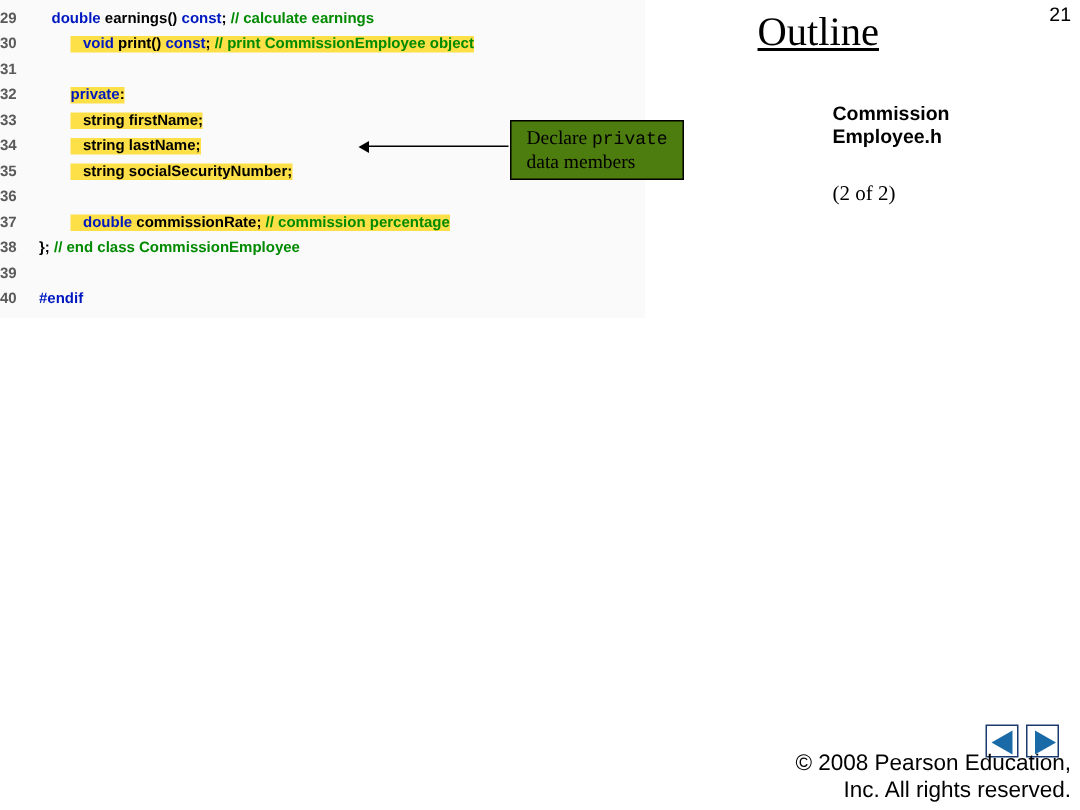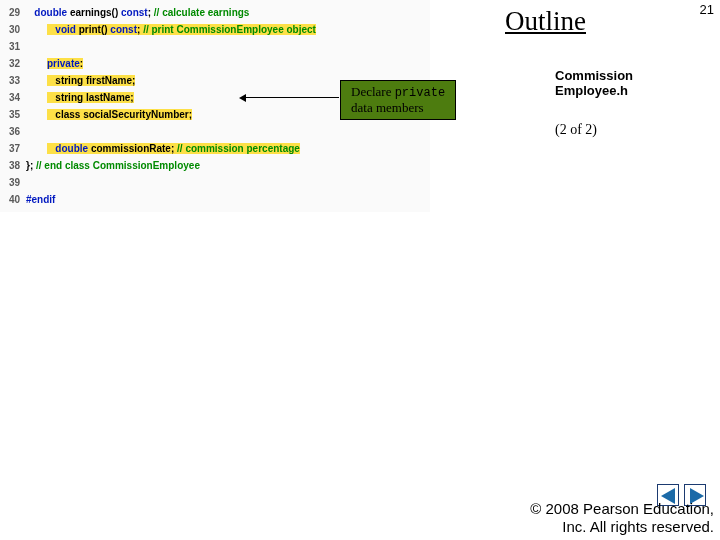--- a/index.html
+++ b/index.html
@@ -20,21 +20,20 @@
     width: 430px;
   }
   .code-line {
     display: flex;
     align-items: center;
     height: 17px;
     white-space: pre;
   }
   .ln {
     width: 26px;
-    text-align: right;
     padding-right: 6px;
     color: #5a5a5a;
     font-weight: bold;
     font-size: 10px;
     font-family: Verdana, sans-serif;
   }
   .code {
     font-family: Verdana, sans-serif;
     font-size: 10px;
     font-weight: bold;
@@ -155,21 +154,21 @@
 </head>
 <body>
 
 <div class="code-area" id="code-block">
     <div class="code-line"><span class="ln">29</span><span class="code"><span>   </span><span class="kw">double </span><span class="plain">earnings() </span><span class="kw">const</span><span class="plain">; </span><span class="cm">// calculate earnings</span></span></div>
     <div class="code-line"><span class="ln">30</span><span class="code"><span class="hl"><span class="plain">   </span><span class="kw">void </span><span class="plain">print() </span><span class="kw">const</span><span class="plain">; </span><span class="cm">// print CommissionEmployee object</span></span></span></div>
     <div class="code-line"><span class="ln">31</span><span class="code"></span></div>
     <div class="code-line"><span class="ln">32</span><span class="code"><span class="hl"><span class="kw">private</span><span class="plain">:</span></span></span></div>
     <div class="code-line"><span class="ln">33</span><span class="code"><span class="hl"><span class="plain">   string firstName;</span></span></span></div>
     <div class="code-line"><span class="ln">34</span><span class="code"><span class="hl"><span class="plain">   string lastName;</span></span></span></div>
-    <div class="code-line"><span class="ln">35</span><span class="code"><span class="hl"><span class="plain">   class socialSecurityNumber;</span></span></span></div>
+    <div class="code-line"><span class="ln">35</span><span class="code"><span class="hl"><span class="plain">   string socialSecurityNumber;</span></span></span></div>
     <div class="code-line"><span class="ln">36</span></div>
     <div class="code-line"><span class="ln">37</span><span class="code"><span class="hl"><span class="plain">   </span><span class="kw">double </span><span class="plain">commissionRate; </span><span class="cm">// commission percentage</span></span></span></div>
     <div class="code-line"><span class="ln">38</span><span class="code"><span class="plain">}; </span><span class="cm">// end class CommissionEmployee</span></span></div>
     <div class="code-line"><span class="ln">39</span><span class="code"></span></div>
     <div class="code-line"><span class="ln">40</span><span class="code"><span class="pp">#endif</span></span></div>
   </div>
 
 <div class="outline">Outline</div>
 <div class="page-num">21</div>
 

